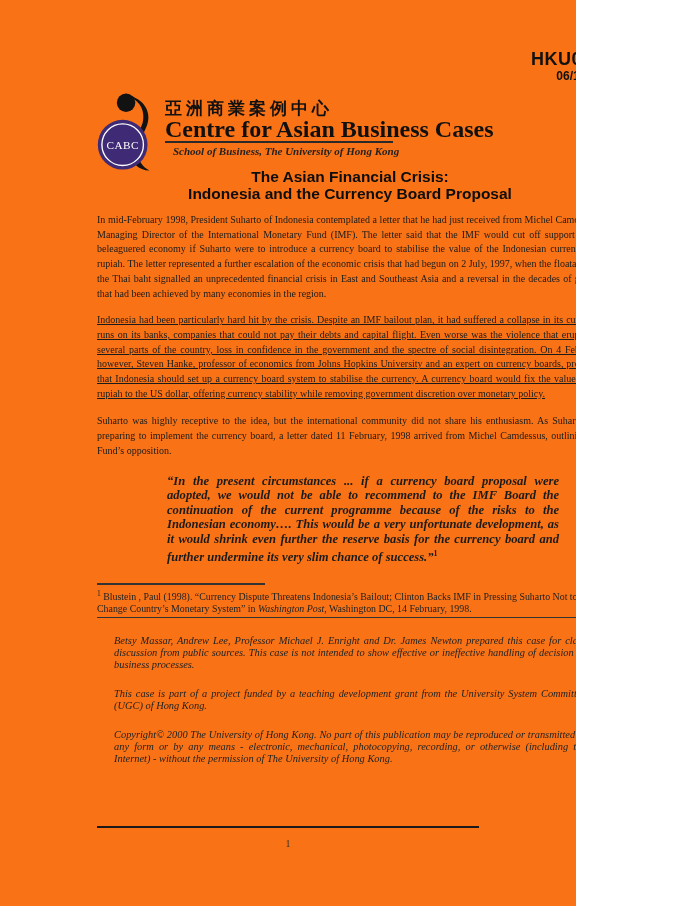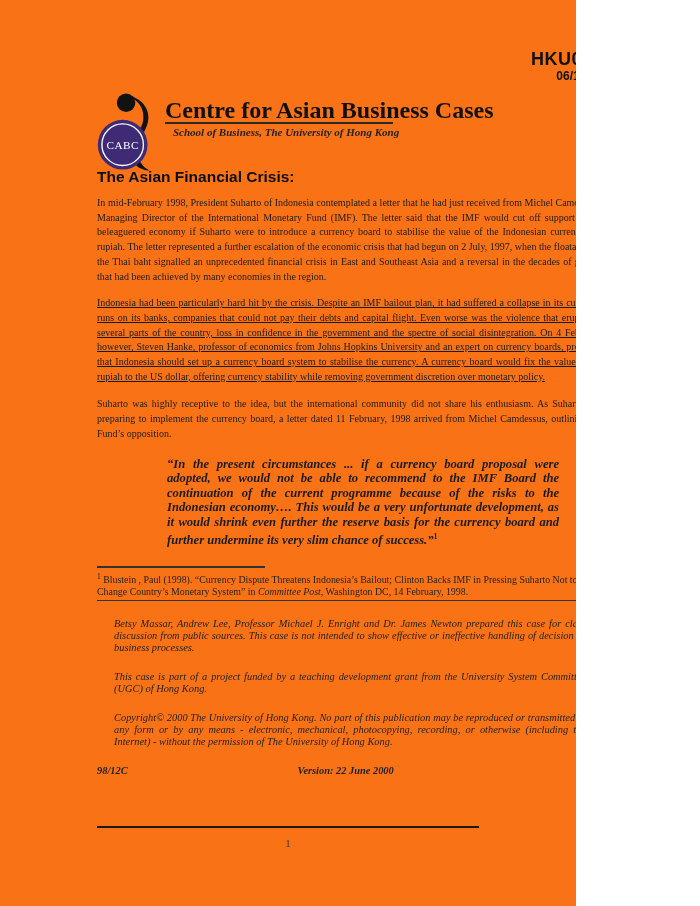--- a/index.html
+++ b/index.html
@@ -19,21 +19,21 @@
   .logo-mark{width:64px;height:78px;flex:none;}
   .logo-text{margin-left:4px;padding-top:6px;}
   .logo-cn{font-size:17px;line-height:19px;letter-spacing:4px;color:#111;
            font-family:"DejaVu Sans", sans-serif;font-weight:bold;}
   .logo-org{font-size:24px;line-height:22px;font-weight:bold;color:#101010;}
   .logo-rule{width:228px;border-top:2px solid #2a2a2a;margin-top:1px;}
   .logo-school{font-size:11px;line-height:14px;font-style:italic;font-weight:600;color:#222;
                padding-left:8px;padding-top:1px;}
 
   
-  .title{margin:0;margin-top:1px;text-align:left;font-family:"Liberation Sans", sans-serif;
+  .title{margin:0;margin-top:1px;text-align:center;font-family:"Liberation Sans", sans-serif;
          font-weight:bold;font-size:15.5px;line-height:17px;color:#0d0d0d;}
   .title span{display:block;}
 
   
   .body-para{margin:0;text-align:justify;font-size:10px;line-height:14.7px;color:#1b1b1b;}
   .p1{margin-top:11px;}
   .p2{margin-top:12px;text-decoration:underline;}
   .p3{margin-top:13px;}
 
   .quote{margin:15px 44px 0 70px;text-align:justify;font-style:italic;font-weight:600;
@@ -71,48 +71,46 @@
     <div class="logo-row">
       <svg class="logo-mark" viewBox="0 0 64 80" xmlns="http://www.w3.org/2000/svg" aria-hidden="true">
         <circle cx="29" cy="10" r="9.5" fill="#121212"></circle>
         <path fill="#121212" d="M34 3 C49 8 55 21 50.5 33 C46.5 44 39.5 51 40.5 61 C41.5 69 46 76 53 79.5
              C42 79.5 33.5 71 33.5 61 C33.5 50 43 40.5 46 30.5 C48.8 19.5 44 8.5 33 4 Z"></path>
         <circle cx="25.5" cy="53" r="25.5" fill="#3e2a75"></circle>
         <circle cx="25.5" cy="53" r="21.3" fill="none" stroke="#ffffff" stroke-width="1.4"></circle>
         <text x="25.5" y="57.5" text-anchor="middle" fill="#ffffff" font-family="Liberation Serif, serif" font-size="11.5" letter-spacing="0.5">CABC</text>
       </svg>
       <div class="logo-text">
+        <div class="logo-cn">亞洲商業案例中心</div>
         <div class="logo-org">Centre for Asian Business Cases</div>
         <div class="logo-rule"></div>
         <div class="logo-school">School of Business, The University of Hong Kong</div>
       </div>
     </div>
 
     <h1 class="title">
       <span>The Asian Financial Crisis:</span>
+      <span>Indonesia and the Currency Board Proposal</span>
     </h1>
 
     <p class="body-para p1">In mid-February 1998, President Suharto of Indonesia contemplated a letter that he had just received from Michel Camdessus, Managing Director of the International Monetary Fund (IMF). The letter said that the IMF would cut off support to the beleaguered economy if Suharto were to introduce a currency board to stabilise the value of the Indonesian currency, the rupiah.  The letter represented a further escalation of the economic crisis that had begun on 2 July, 1997, when the floatation of the Thai baht signalled an unprecedented financial crisis in East and Southeast Asia and a reversal in the decades of growth that had been achieved by many economies in the region.</p>
     <p class="body-para p2">Indonesia had been particularly hard hit by the crisis.  Despite an IMF bailout plan, it had suffered a collapse in its currency, runs on its banks, companies that could not pay their debts and capital flight.  Even worse was the violence that erupted in several parts of the country, loss in confidence in the government and the spectre of social disintegration.  On 4 February, however, Steven Hanke, professor of economics from Johns Hopkins University and an expert on currency boards, proposed that Indonesia should set up a currency board system to stabilise the currency.  A currency board would fix the value of the rupiah to the US dollar, offering currency stability while removing government discretion over monetary policy.</p>
     <p class="body-para p3">Suharto was highly receptive to the idea, but the international community did not share his enthusiasm.  As Suharto was preparing to implement the currency board, a letter dated 11 February, 1998 arrived from Michel Camdessus, outlining the Fund’s opposition.</p>
 
     <div class="quote"><span>“In the present circumstances ... if a currency board proposal were adopted, we would not be able to recommend to the IMF Board the continuation of the current programme because of the risks to the Indonesian economy….  This would be a very unfortunate development, as it would shrink even further the reserve basis for the currency board and further undermine its very slim chance of success.”</span><sup>1</sup></div>
 
     <div class="fn-sep"></div>
 
-    <div class="footnote"><sup>1</sup><span> Blustein , Paul (1998). “Currency Dispute Threatens Indonesia’s Bailout; Clinton Backs IMF in Pressing Suharto Not to Change Country’s Monetary System” in </span><em>Committee Post</em><span>, Washington DC, 14 February, 1998.</span></div>
+    <div class="footnote"><sup>1</sup><span> Blustein , Paul (1998). “Currency Dispute Threatens Indonesia’s Bailout; Clinton Backs IMF in Pressing Suharto Not to Change Country’s Monetary System” in </span><em>Washington Post</em><span>, Washington DC, 14 February, 1998.</span></div>
 
     <div class="credits-rule"></div>
 
     <p class="credit c1">Betsy Massar, Andrew Lee, Professor Michael J.  Enright and Dr. James Newton prepared this case for class discussion from public sources.  This case is not intended to show effective or ineffective handling of decision or business processes.</p>
     <p class="credit c2">This case is part of a project funded by a teaching development grant from the University System Committee (UGC) of Hong Kong.</p>
     <p class="credit c3">Copyright© 2000 The University of Hong Kong. No part of this publication may be reproduced or transmitted in any form or by any means - electronic, mechanical, photocopying, recording, or otherwise (including the Internet) - without the permission of The University of Hong Kong.</p>
 
-    <div class="version-row">
-      <span>98/12C</span>
-      <span class="ver">Version: 22 June 2000</span>
-    </div>
 
   </div>
 
   <div class="footer-rule"></div>
   <div class="page-num">1</div>
 </div>
 
 </body></html>

